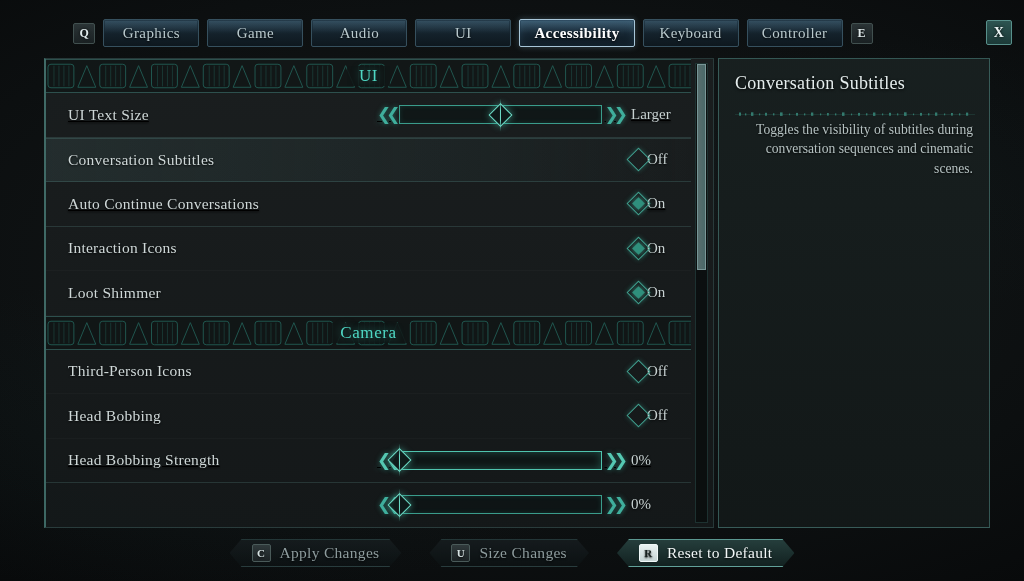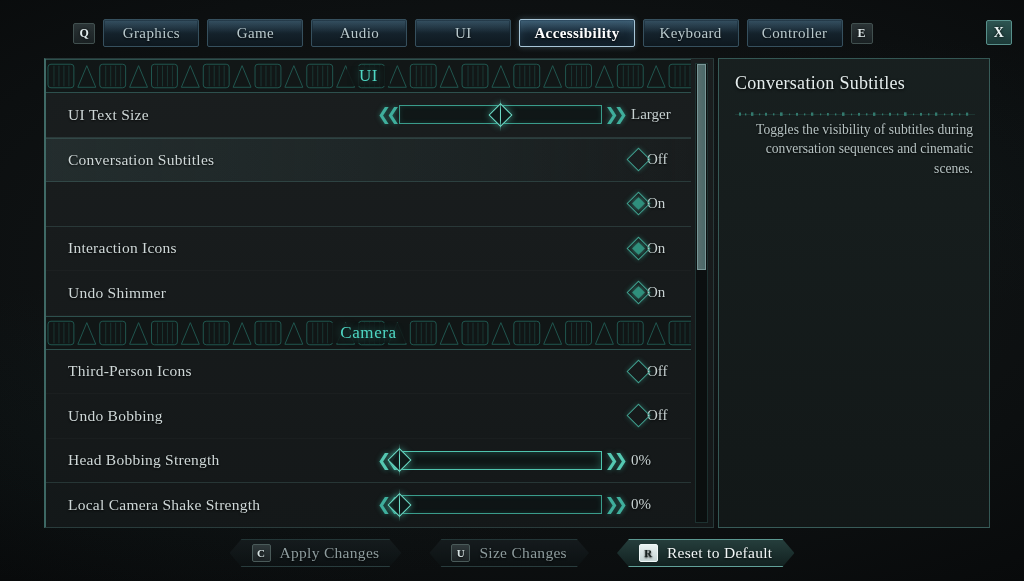--- a/index.html
+++ b/index.html
@@ -144,21 +144,21 @@
     height: 44.5px;
     display: flex; align-items: center;
     padding: 0 18px 0 22px;
     border-bottom: 1px solid rgba(255,255,255,.025);
   }
   .row.selected {
     background: linear-gradient(90deg, rgba(52,72,72,.38), rgba(40,58,58,.22) 70%, transparent);
     border-top: 1px solid rgba(110,180,175,.20);
     border-bottom: 1px solid rgba(110,180,175,.20);
   }
-  .row.group-end { border-bottom: 1px solid rgba(120,190,185,.18); }
+  .row.group-end { border-bottom: 1px solid rgba(120,190,185,.18); text-decoration: underline; }
 
   .row-label {
     font-size: 15.5px;
     color: #cfd8d8;
     letter-spacing: .25px;
     text-shadow: 0 1px 2px rgba(0,0,0,.8);
     white-space: nowrap;
   }
 
   .row-control {
@@ -480,38 +480,39 @@
         <div class="row selected">
           <div class="row-label">Conversation Subtitles</div>
           <div class="row-control">
             <div class="toggle">
               <span class="dia"></span>
               <span class="word">Off</span>
             </div>
           </div>
         </div>
         <div class="row group-end">
+          <div class="row-label">Auto Continue Conversations</div>
           <div class="row-control">
             <div class="toggle on">
               <span class="dia"></span>
               <span class="word">On</span>
             </div>
           </div>
         </div>
         <div class="row">
           <div class="row-label">Interaction Icons</div>
           <div class="row-control">
             <div class="toggle on">
               <span class="dia"></span>
               <span class="word">On</span>
             </div>
           </div>
         </div>
         <div class="row">
-          <div class="row-label">Undo Shimmer</div>
+          <div class="row-label">Loot Shimmer</div>
           <div class="row-control">
             <div class="toggle on">
               <span class="dia"></span>
               <span class="word">On</span>
             </div>
           </div>
         </div>
         <div class="section-head">
           <svg class="pattern" viewBox="0 0 648 34" preserveAspectRatio="none" width="100%" height="100%">
             <g stroke="#2e8d80" stroke-width="1" fill="none">
@@ -600,21 +601,21 @@
         <div class="row">
           <div class="row-label">Third-Person Icons</div>
           <div class="row-control">
             <div class="toggle">
               <span class="dia"></span>
               <span class="word">Off</span>
             </div>
           </div>
         </div>
         <div class="row">
-          <div class="row-label">Undo Bobbing</div>
+          <div class="row-label">Head Bobbing</div>
           <div class="row-control">
             <div class="toggle">
               <span class="dia"></span>
               <span class="word">Off</span>
             </div>
           </div>
         </div>
         <div class="row group-end">
           <div class="row-label">Head Bobbing Strength</div>
           <div class="row-control">
@@ -624,21 +625,20 @@
                 <div class="track">
                   <div class="handle" style="left: 0%;"></div>
                 </div>
                 <span class="chev right">❯❯</span>
               </div>
               <span class="val">0%</span>
             </div>
           </div>
         </div>
         <div class="row">
-          <div class="row-label">Local Camera Shake Strength</div>
           <div class="row-control">
             <div class="slider">
               <div class="track-wrap">
                 <span class="chev left">❮❮</span>
                 <div class="track">
                   <div class="handle" style="left: 0%;"></div>
                 </div>
                 <span class="chev right">❯❯</span>
               </div>
               <span class="val">0%</span>

